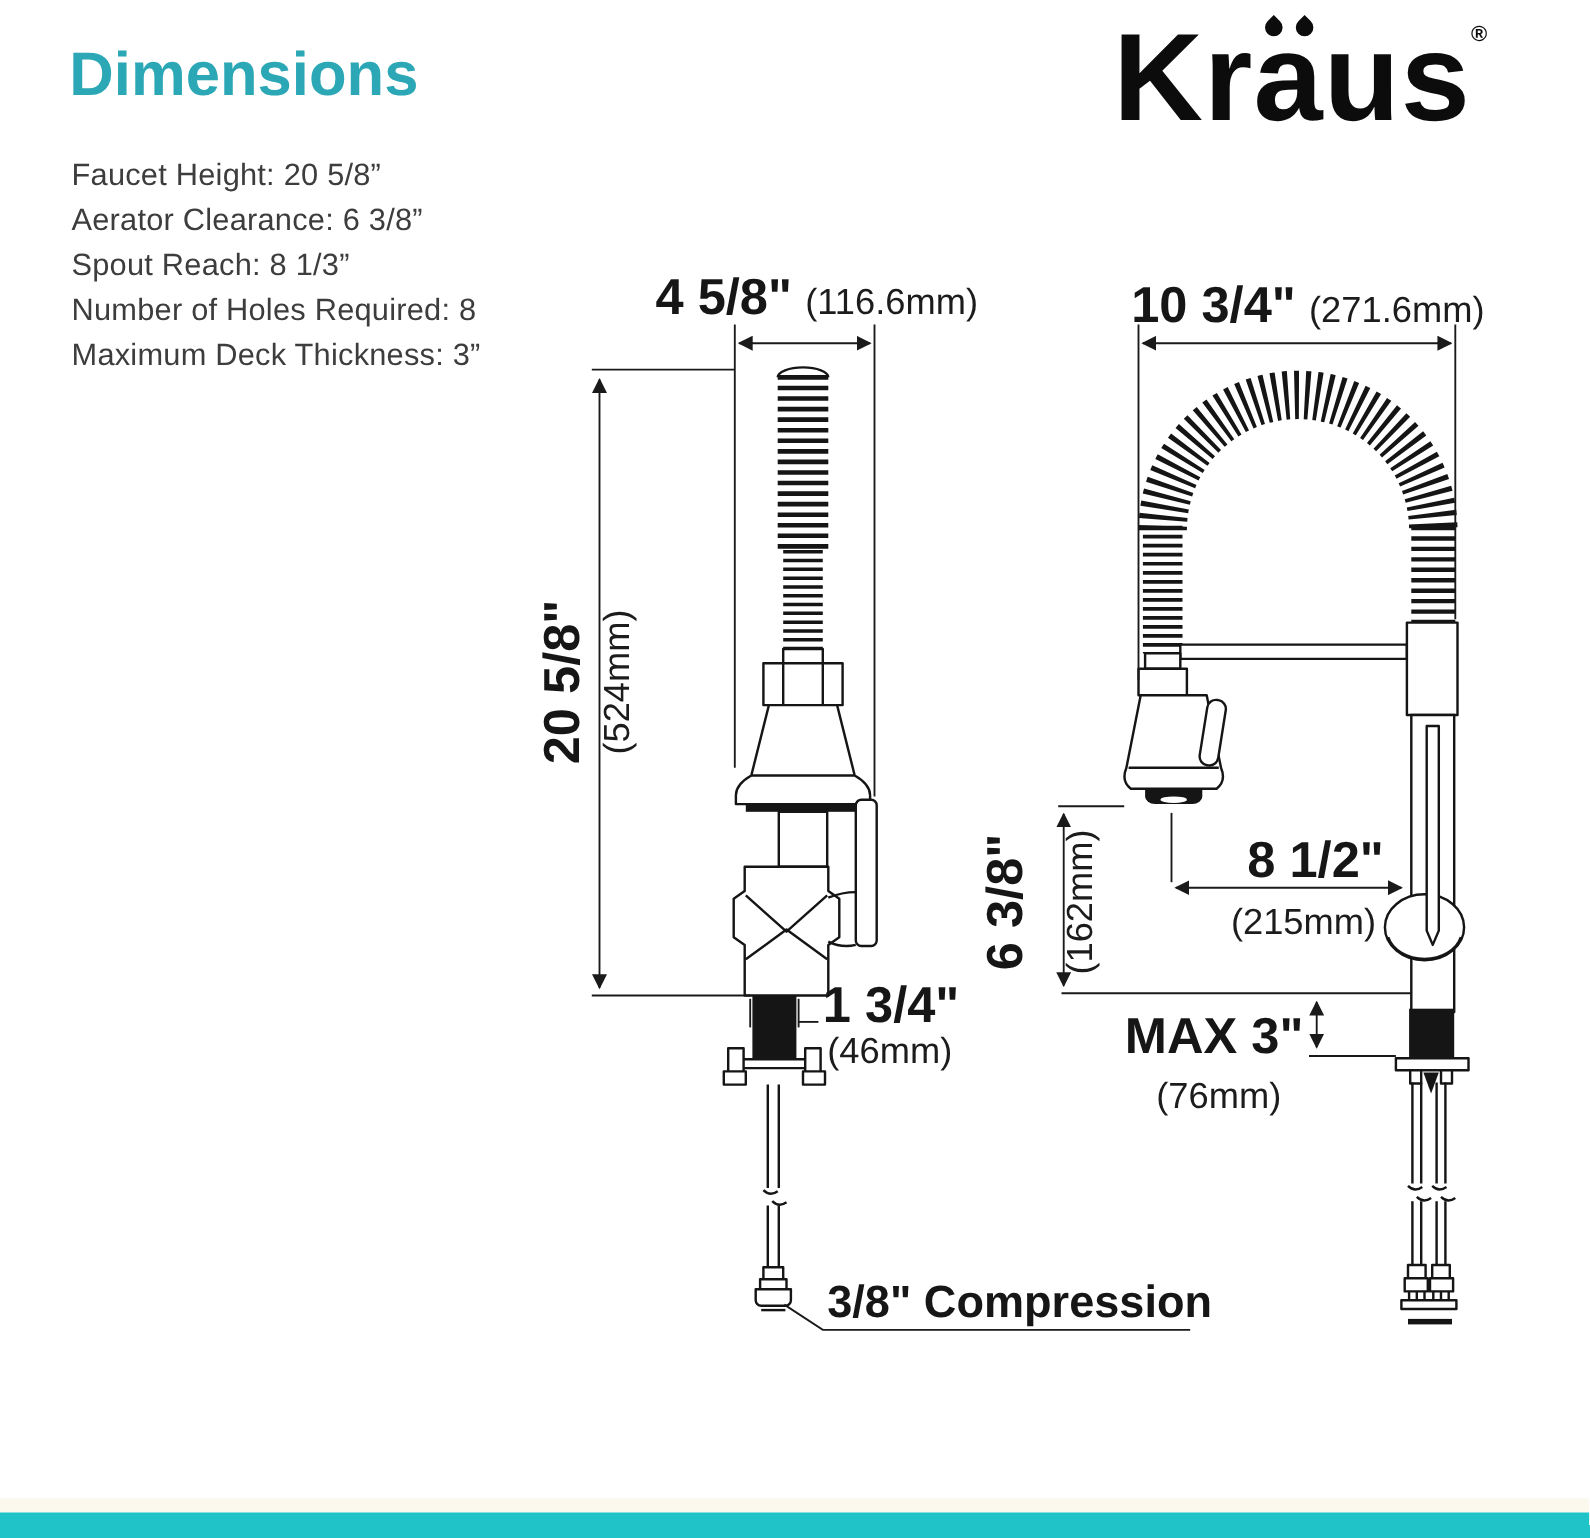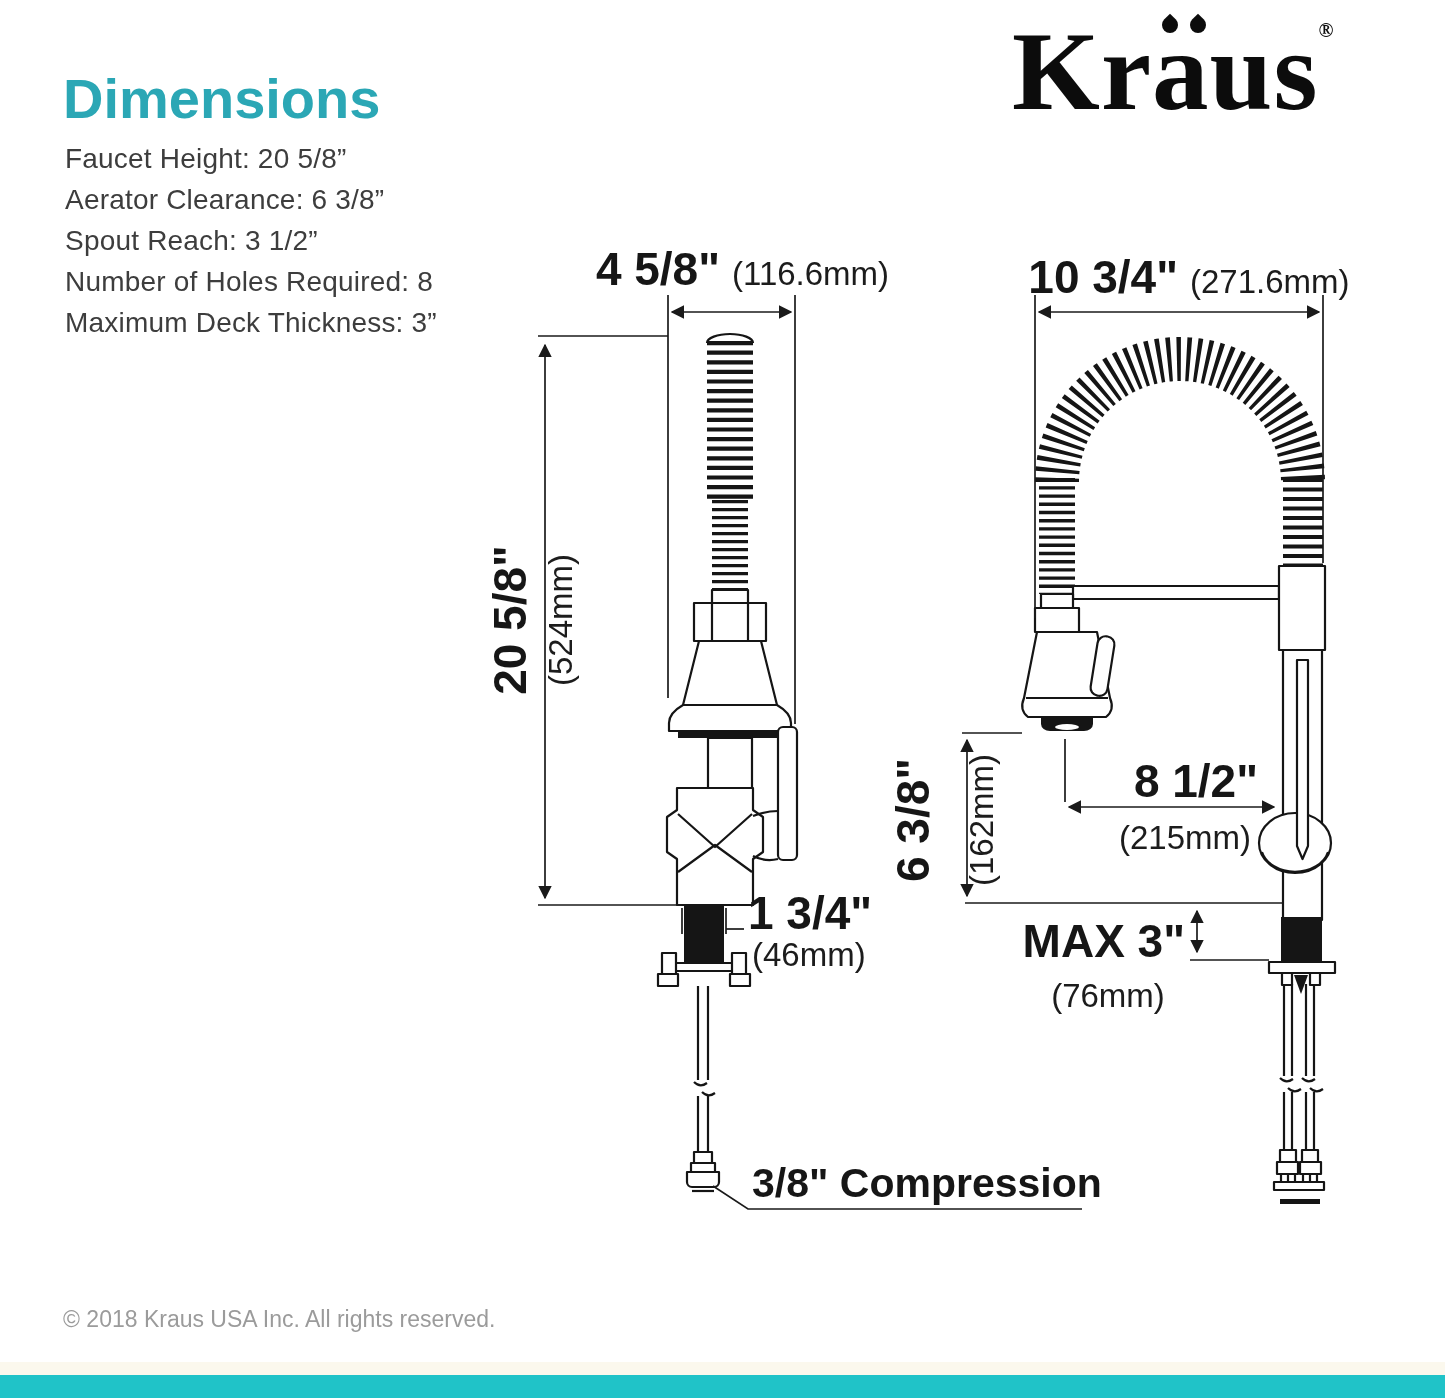--- a/index.html
+++ b/index.html
@@ -1,23 +1,23 @@
 <!DOCTYPE html>
 <html><head>
 <meta charset="utf-8">
 <style>
   html,body{margin:0;padding:0;background:#ffffff;}
   .page{position:relative;width:1445px;height:1398px;background:#ffffff;overflow:hidden;
         font-family:"Liberation Sans",sans-serif;}
   .page-title{position:absolute;left:63px;top:34px;font-size:56px;font-weight:700;
-        color:#2BA7B5;letter-spacing:0px;margin-top:32px;}
+        color:#2BA7B5;letter-spacing:0px;}
   .specs{position:absolute;left:65px;top:138px;font-size:28px;color:#3d3d3d;line-height:41px;
         letter-spacing:0.2px;}
   .logo{position:absolute;left:1012px;top:14px;font-size:113px;font-weight:700;color:#0c0c0c;
-        letter-spacing:1px;line-height:1;white-space:nowrap;font-family:Liberation Serif, serif;}
+        letter-spacing:1px;line-height:1;white-space:nowrap;}
   .logo .a-wrap{position:relative;display:inline-block;}
   .drop{position:absolute;width:16px;height:16px;background:#0c0c0c;
         border-radius:0 50% 50% 50%;transform:rotate(45deg);}
   .drop1{left:10px;top:3px;}
   .drop2{left:38px;top:3px;}
   .reg{font-size:20px;font-weight:700;vertical-align:72px;letter-spacing:0;}
   .diagram-svg{position:absolute;left:0;top:0;}
   .footer-copy{position:absolute;left:63px;top:1306px;font-size:23px;color:#9b9b9b;}
   .bar-cream{position:absolute;left:0;bottom:23px;width:100%;height:13px;background:#FBF8ED;}
   .bar-teal{position:absolute;left:0;bottom:0;width:100%;height:23px;background:#20C3C8;}
@@ -39,21 +39,21 @@
 
   <div class="page-title">Dimensions</div>
 
   <div class="logo">
     <span>Kr</span><span class="a-wrap"><span>a</span><span class="drop drop1"></span><span class="drop drop2"></span></span><span>us</span><span class="reg">®</span>
   </div>
 
   <div class="specs">
     <div>Faucet Height: 20 5/8”</div>
     <div>Aerator Clearance: 6 3/8”</div>
-    <div>Spout Reach: 3 1/2”</div>
+    <div>Spout Reach: 8 1/3”</div>
     <div>Number of Holes Required: 8</div>
     <div>Maximum Deck Thickness: 3”</div>
   </div>
 
   <svg class="diagram-svg" width="1445" height="1398" viewBox="0 0 1445 1398">
     <defs>
       <marker id="arr" viewBox="0 0 10 10" refX="9" refY="5" markerWidth="8" markerHeight="8" orient="auto-start-reverse">
         <path d="M0,0 L10,5 L0,10 z" fill="#1a1a1a"></path>
       </marker>
     </defs>
@@ -218,16 +218,15 @@
 
       <g>
         <line class="dim" x1="1197" y1="911" x2="1197" y2="952" marker-start="url(#arr)" marker-end="url(#arr)"></line>
         <line class="dim" x1="1190" y1="960" x2="1269" y2="960"></line>
         <text class="dim-big" x="1185" y="957" text-anchor="end">MAX 3"</text>
         <text class="dim-metric" x="1108" y="1007" text-anchor="middle">(76mm)</text>
       </g>
     </g>
   </svg>
 
-  <div class="footer-copy">© 2018 Kraus USA Inc. All rights reserved.</div>
   <div class="bar-cream"></div>
   <div class="bar-teal"></div>
 </div>
 
 </body></html>

